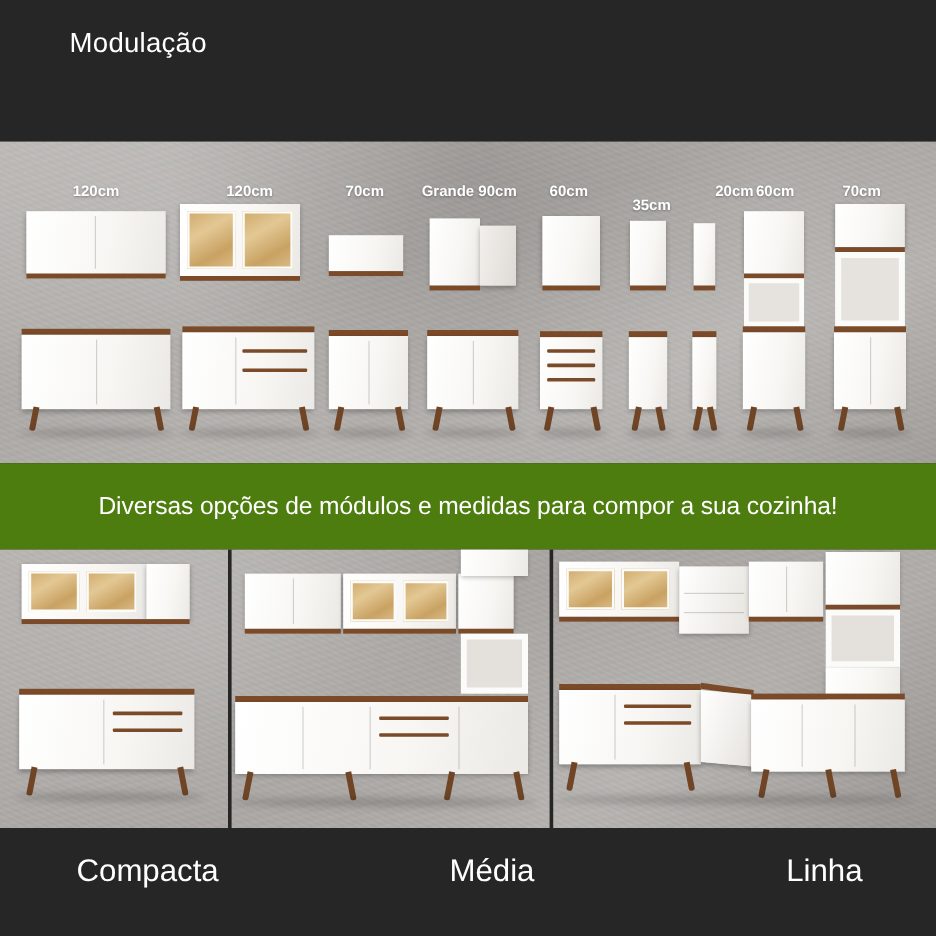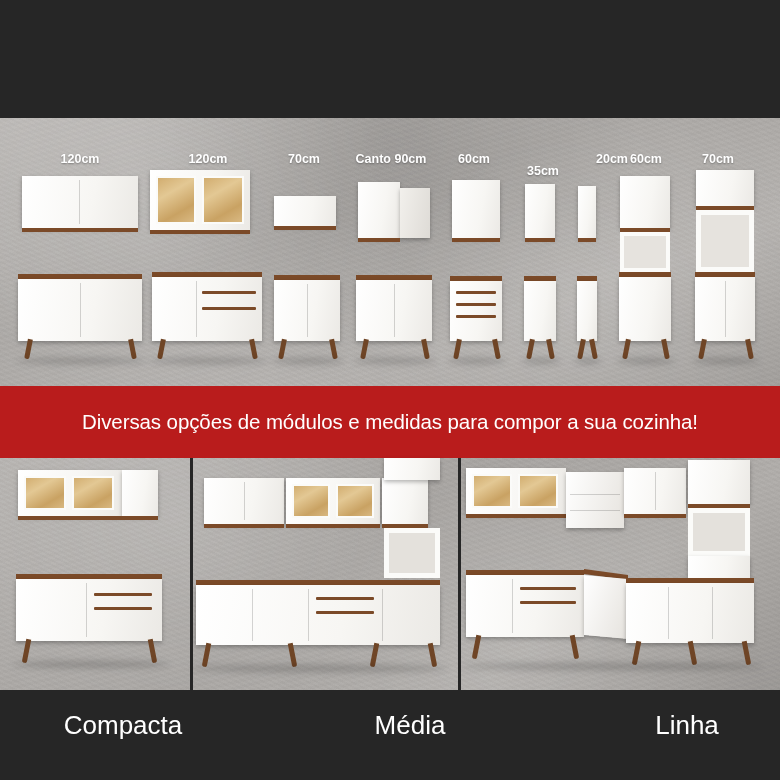--- a/index.html
+++ b/index.html
@@ -118,21 +118,21 @@
     filter: blur(3px);
     border-radius: 50%;
   }
 
   
   .tagline {
     position: absolute;
     left: 0; top: 386px;
     width: 780px;
     height: 72px;
-    background: #b91c1c;
+    background: #4d7c0f;
     display: flex;
     align-items: center;
     justify-content: center;
   }
   .tagline span {
     color: #ffffff;
     font-size: 20.5px;
     letter-spacing: -0.1px;
   }
 
@@ -171,29 +171,30 @@
     height: 232px;
     background: #262626;
   }
 </style>
 </head>
 <body>
 
 <div id="page">
 
   <div class="header">
+    <div class="header-sub">Modulação</div>
   </div>
 
   <div class="modules-panel">
     <div class="grain"></div>
 
     <div class="dim-label" style="left:50px;  top:34px; width:60px;">120cm</div>
     <div class="dim-label" style="left:178px; top:34px; width:60px;">120cm</div>
     <div class="dim-label" style="left:276px; top:34px; width:56px;">70cm</div>
-    <div class="dim-label" style="left:348px; top:34px; width:86px;">Canto 90cm</div>
+    <div class="dim-label" style="left:348px; top:34px; width:86px;">Grande 90cm</div>
     <div class="dim-label" style="left:446px; top:34px; width:56px;">60cm</div>
     <div class="dim-label" style="left:515px; top:46px; width:56px;">35cm</div>
     <div class="dim-label" style="left:584px; top:34px; width:56px;">20cm</div>
     <div class="dim-label" style="left:618px; top:34px; width:56px;">60cm</div>
     <div class="dim-label" style="left:690px; top:34px; width:56px;">70cm</div>
 
     <div class="unit sh" style="left:22px; top:58px; width:116px; height:52px;">
       <div class="seam" style="left:57px; top:4px; width:1px; height:44px;"></div>
     </div>
     <div class="wood" style="left:22px; top:110px; width:116px; height:4px;"></div>

